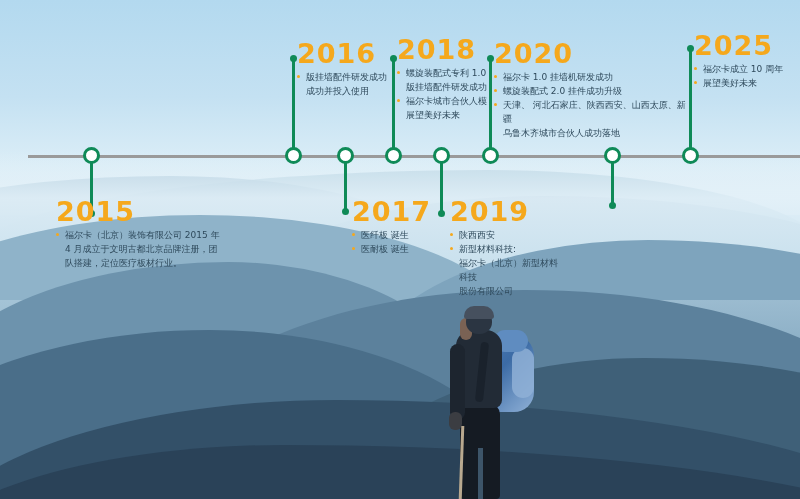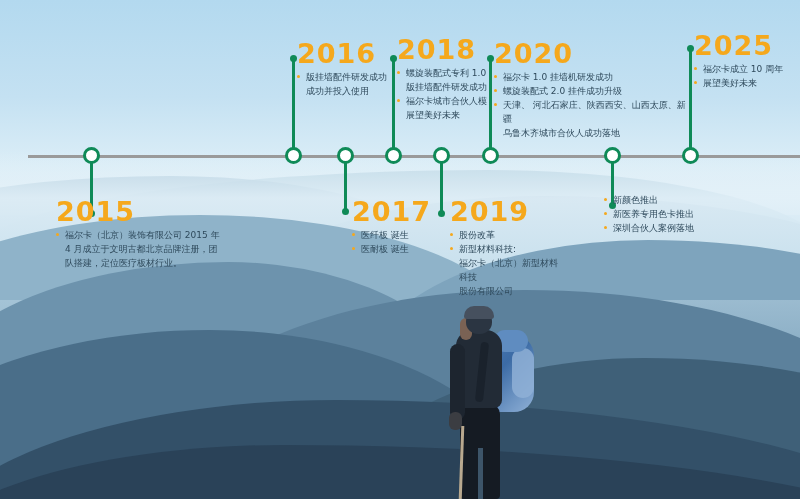--- a/index.html
+++ b/index.html
@@ -193,26 +193,21 @@
   <div class="year">2017</div>
   <div class="bullets">
     <div class="bullet">医纤板 诞生</div>
     <div class="bullet">医耐板 诞生</div>
   </div>
 </div>
 
 <div class="entry" style="left:450px; top:198px; width:110px">
   <div class="year">2019</div>
   <div class="bullets">
-    <div class="bullet">股份改革</div>
+    <div class="bullet">陕西西安</div>
     <div class="bullet">新型材料科技:</div>
     <div class="bullet nodot">福尔卡（北京）新型材料科技</div>
     <div class="bullet nodot">股份有限公司</div>
   </div>
 </div>
 
 <div class="entry" style="left:604px; top:190px; width:120px">
-  <div class="bullets">
-    <div class="bullet">新颜色推出</div>
-    <div class="bullet">新医养专用色卡推出</div>
-    <div class="bullet">深圳合伙人案例落地</div>
-  </div>
 </div>
 
 </body></html>

